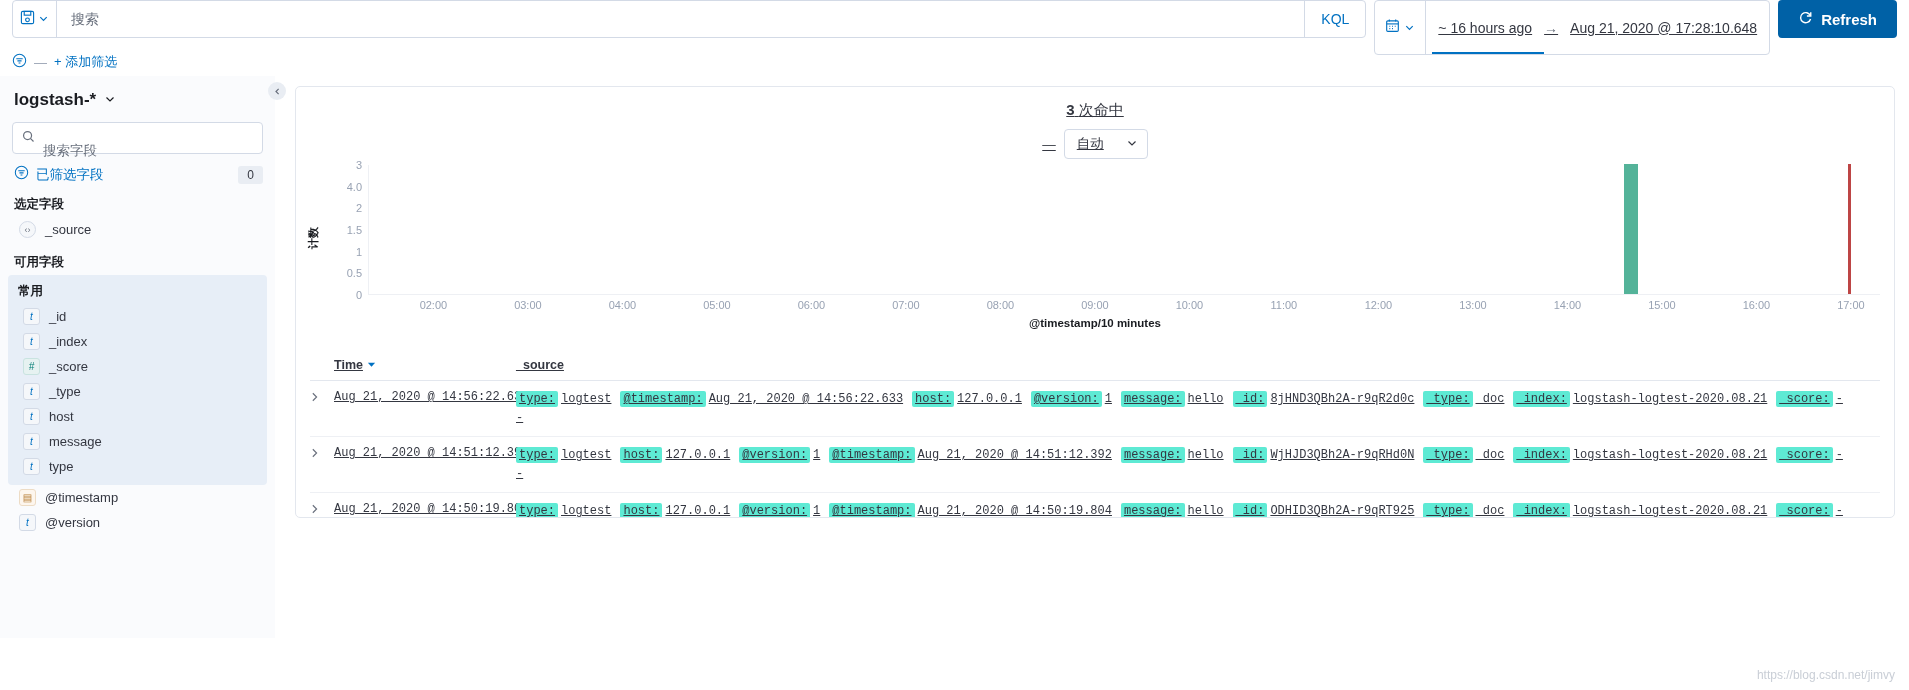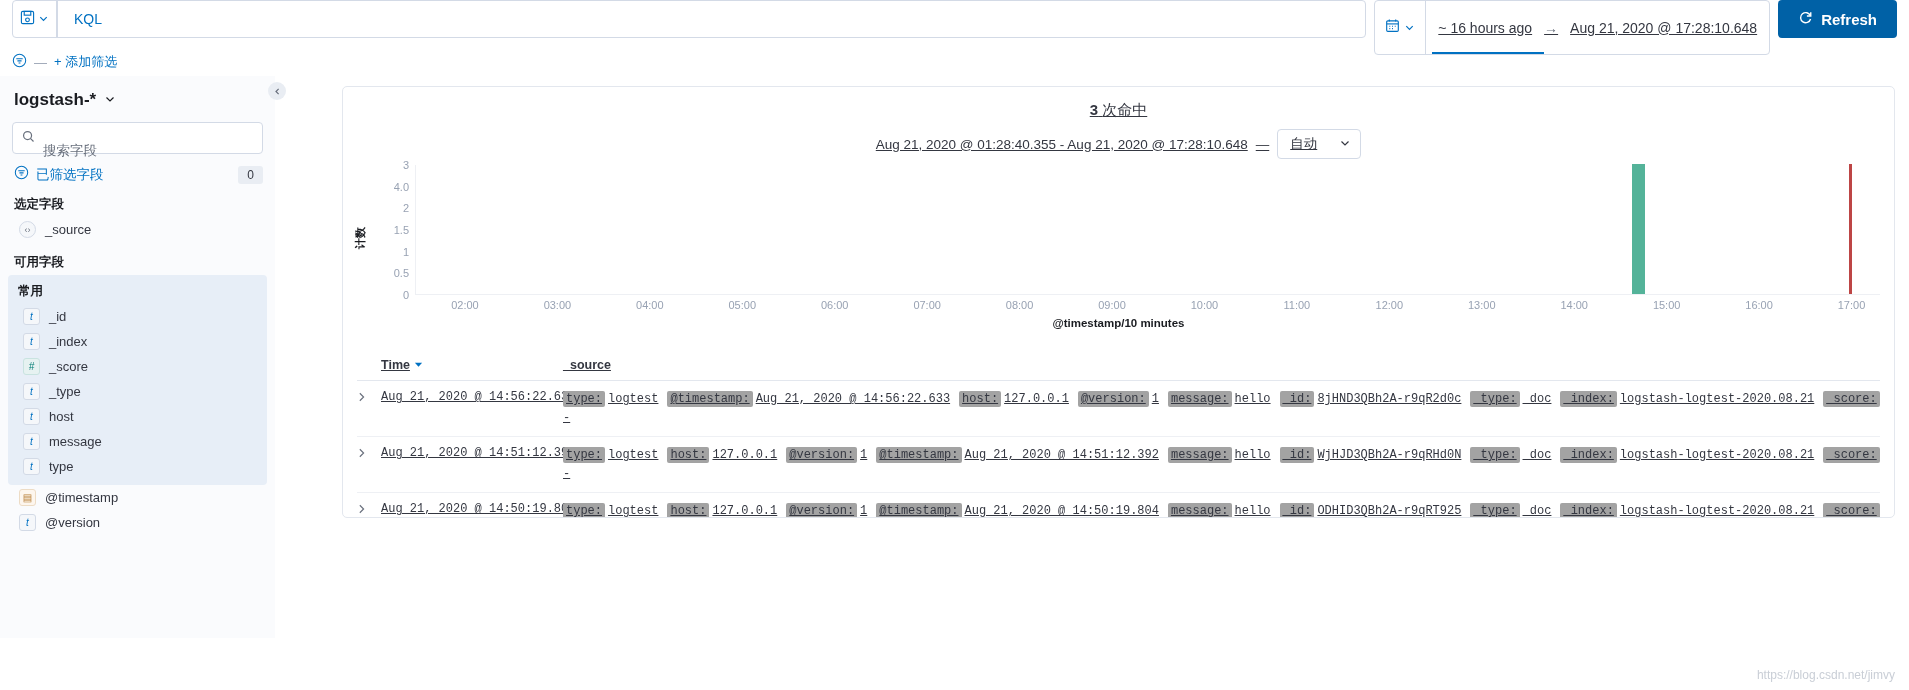--- a/index.html
+++ b/index.html
@@ -122,21 +122,21 @@
     height: 28px;
     display: flex; align-items: center;
     padding: 0 12px;
     gap: 7px;
     font-size: 13px;
   }
   .filterbar .dash { color: #98a2b3; }
   .add-filter { color: #0071c2; cursor: pointer; font-size: 13px; }
 
   
-  .body { display: flex; height: 562px; gap: 47px; }
+  .body { display: flex; height: 562px; }
 
   
   .sidebar {
     width: 275px;
     flex: 0 0 275px;
     background: #fafbfd;
     padding: 10px 12px 0 12px;
     position: relative;
   }
   .index-pattern {
@@ -282,21 +282,21 @@
     left: 72px; right: 14px; top: 0; height: 130px;
     border-left: 1px solid #eef0f4;
     border-bottom: 1px solid #eef0f4;
   }
   .bar {
     position: absolute;
     bottom: 0;
   }
   .xticks {
     position: absolute;
-    left: 58px; right: 14px; top: 134px; height: 18px;
+    left: 72px; right: 14px; top: 134px; height: 18px;
   }
   .xtick {
     position: absolute;
     font-size: 11px; color: #98a2b3;
     transform: translateX(-50%);
     white-space: nowrap;
   }
   .xlabel {
     position: absolute; top: 152px; left: 0; right: 0;
     text-align: center;
@@ -334,21 +334,21 @@
     flex: 1 1 auto;
     min-width: 0;
     font-family: "Liberation Mono", monospace;
     font-size: 12px;
     color: #343741;
     line-height: 1.55;
     white-space: nowrap;
     overflow: hidden;
   }
   .k {
-    background: #a3a3a3;
+    background: #5eead4;
     color: #343741;
     padding: 1px 3px;
     border-radius: 2px;
     margin-right: 3px;
   }
   .v { margin-right: 9px; }
   .dash-line { color: #343741; }
 
   .watermark {
     position: absolute;
@@ -373,20 +373,23 @@
             <rect x="4.5" y="1.5" width="7" height="4"></rect>
             <circle cx="8" cy="10.5" r="2"></circle>
           </svg>
         </span>
         <span>
           <svg width="11" height="11" viewBox="0 0 12 12" fill="none" stroke="#0071c2" stroke-width="1.3">
             <path d="M2.5 4.5 L6 8 L9.5 4.5"></path>
           </svg>
         </span>
       </div>
+      <div class="qb-text">
+        <input type="text" placeholder="搜索" style="">
+      </div>
       <div class="qb-lang">KQL</div>
     </div>
 
     <div class="qb-datebox">
       <div class="qb-calendar">
         <span>
           <svg width="15" height="15" viewBox="0 0 16 16" fill="none" stroke="#0071c2" stroke-width="1.2">
             <rect x="1.8" y="3" width="12.4" height="11.2" rx="1.2"></rect>
             <path d="M1.8 6.3 H14.2"></path>
             <path d="M4.6 1.6 V3.6 M11.4 1.6 V3.6"></path>
@@ -523,21 +526,20 @@
 
     <div class="main">
       <div class="panel">
 
         <div class="hits">
           <b>3</b>
           <span>次命中</span>
         </div>
 
         <div class="hitsub">
-          <span>Aug 21, 2020 @ 01:28:40.355 - Aug 21, 2020 @ 17:28:10.648</span>
           <span>—</span>
           <span class="interval-select">
             <span>自动</span>
             <span>
               <svg width="12" height="12" viewBox="0 0 12 12" fill="none" stroke="#343741" stroke-width="1.2">
                 <path d="M2.5 4.5 L6 8 L9.5 4.5"></path>
               </svg>
             </span>
           </span>
         </div>

